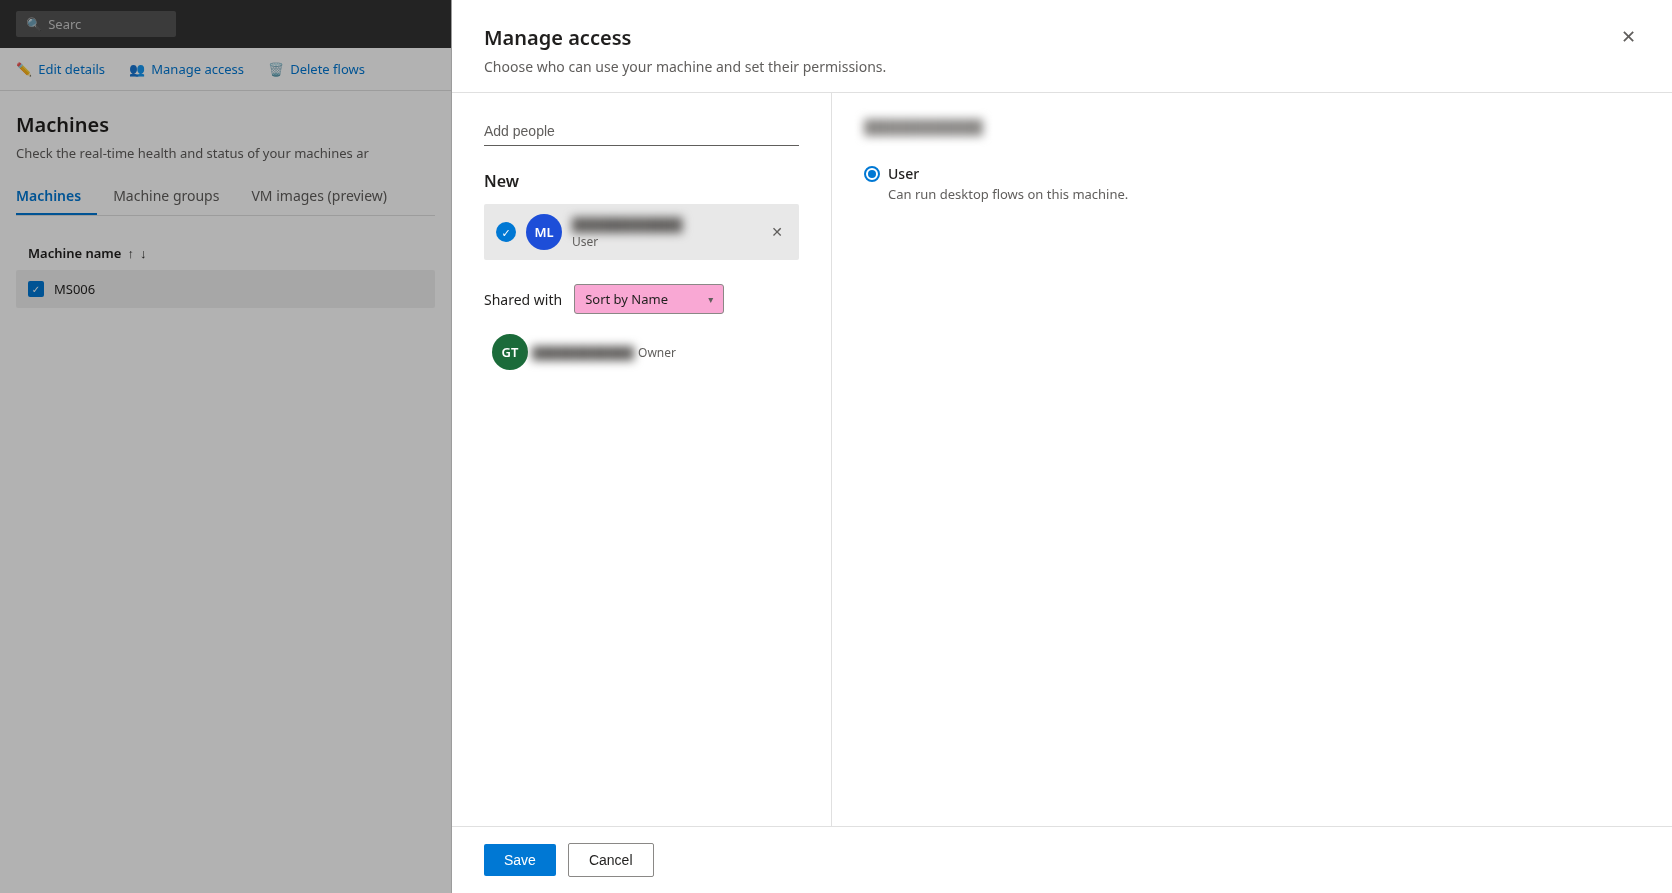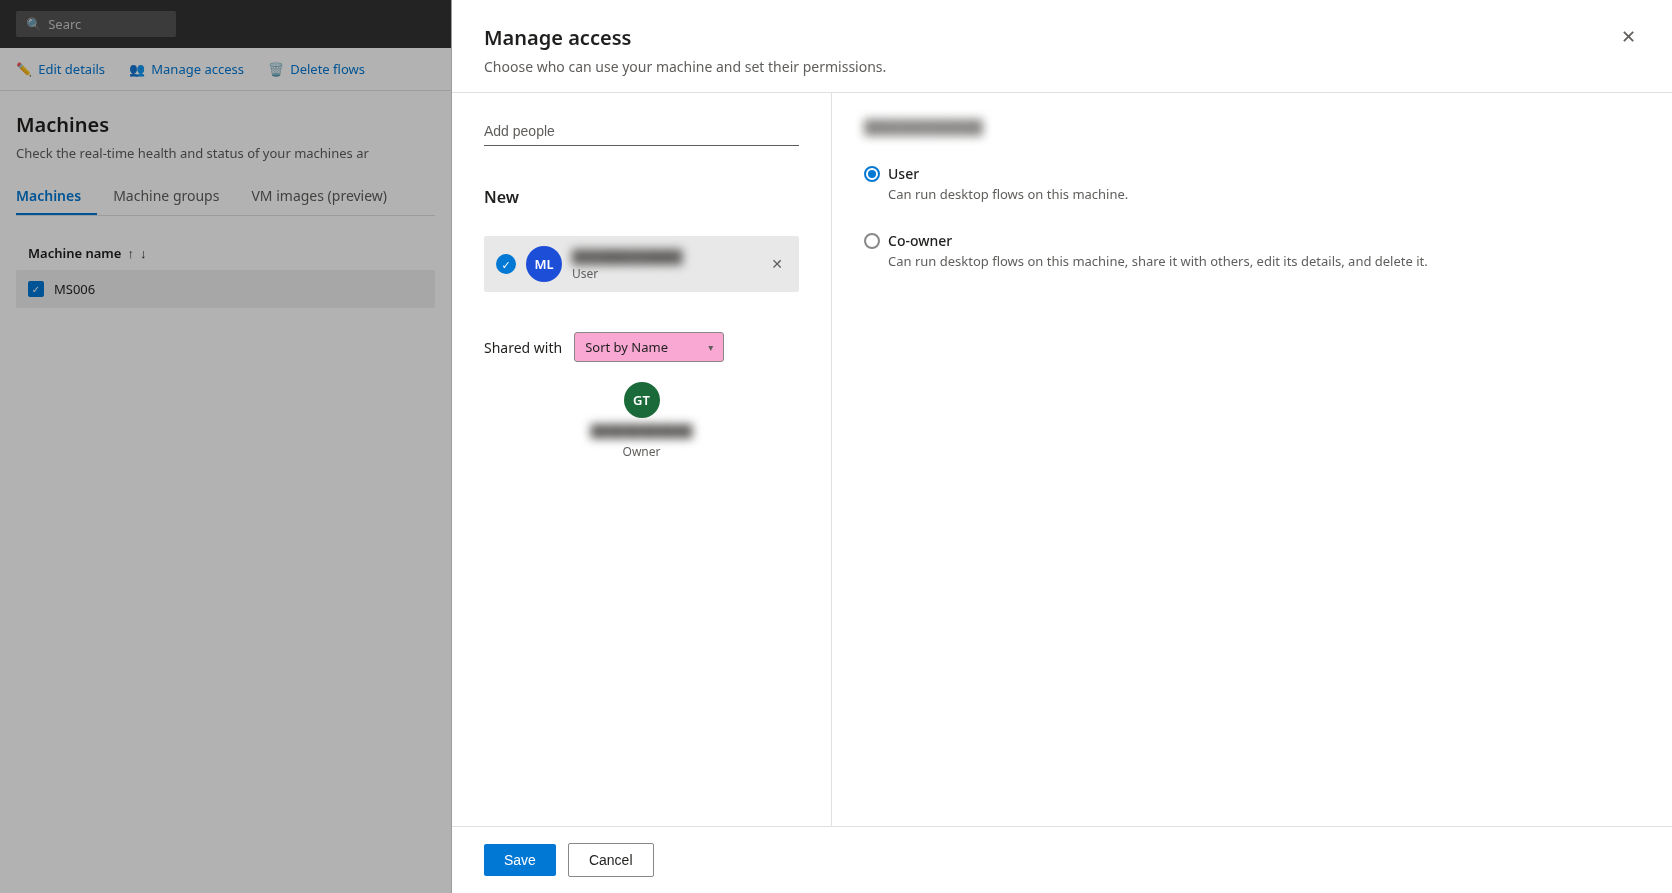--- a/index.html
+++ b/index.html
@@ -197,21 +197,21 @@
       overflow: hidden;
     }
 
     
     .left-panel {
       width: 380px;
       padding: 24px 32px;
       border-right: 1px solid #e0e0e0;
       display: flex;
       flex-direction: column;
-      gap: 16px;
+      gap: 0;
     }
 
     .add-people-section {
       margin-bottom: 24px;
     }
 
     .add-people-input {
       width: 100%;
       border: none;
       border-bottom: 1px solid #605e5c;
@@ -338,21 +338,21 @@
       flex: 1;
     }
 
     .chevron-icon {
       color: #605e5c;
       font-size: 10px;
     }
 
     .shared-user-item {
       display: flex;
-      flex-direction: column;
+      flex-direction: row;
       align-items: center;
       gap: 4px;
       padding: 8px;
     }
 
     .shared-user-name {
       font-size: 12px;
       color: #605e5c;
       white-space: nowrap;
       overflow: hidden;
@@ -568,27 +568,20 @@
       <div class="selected-user-name blurred">████████████</div>
 
       <div class="permission-option">
         <div class="permission-radio-row">
           <div class="radio-btn checked"></div>
           <span class="radio-label">User</span>
         </div>
         <div class="permission-desc">Can run desktop flows on this machine.</div>
       </div>
 
-      <div class="permission-option">
-        <div class="permission-radio-row">
-          <div class="radio-btn unchecked"></div>
-          <span class="radio-label">Co-owner</span>
-        </div>
-        <div class="permission-desc">Can run desktop flows on this machine, share it with others, edit its details, and delete it.</div>
-      </div>
     </div>
   </div>
 
   <div class="dialog-footer">
     <button class="btn-primary">Save</button>
     <button class="btn-secondary">Cancel</button>
   </div>
 </div>
 
 </body></html>

